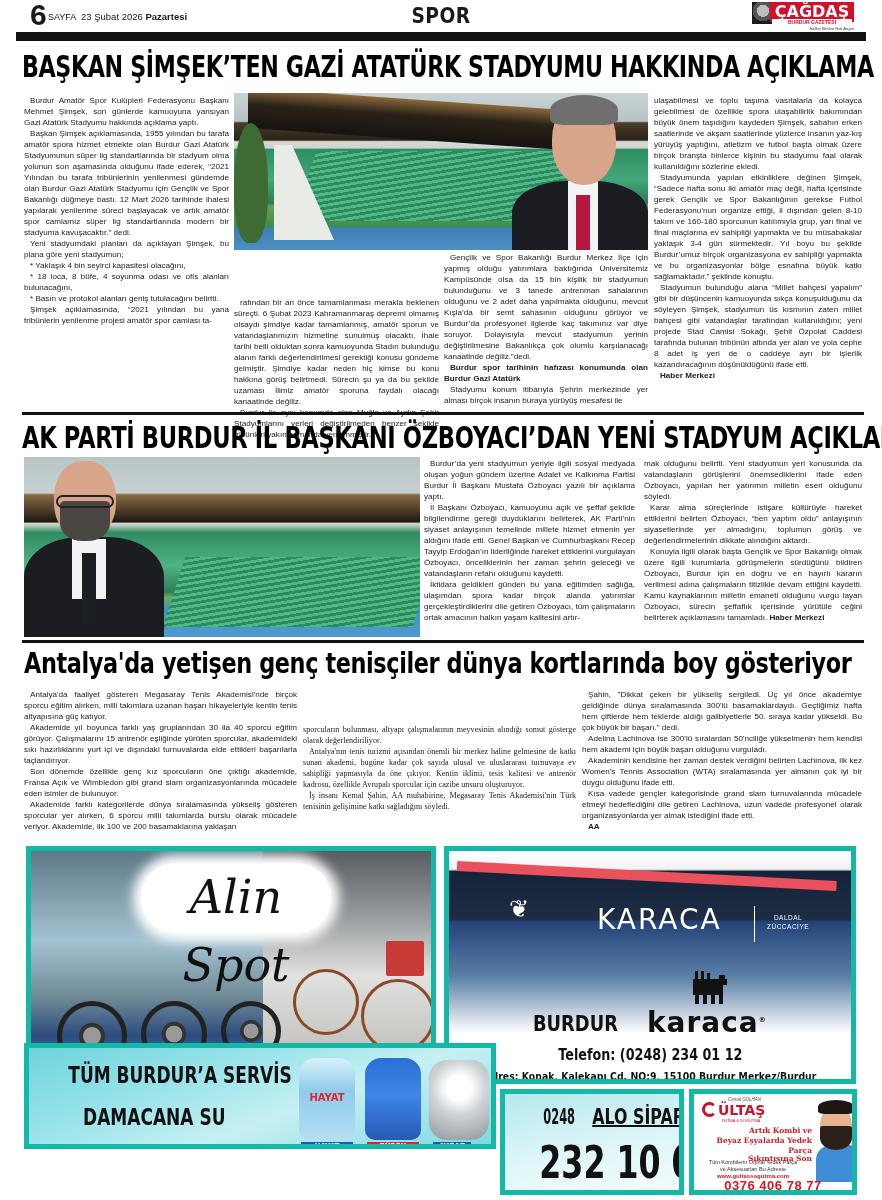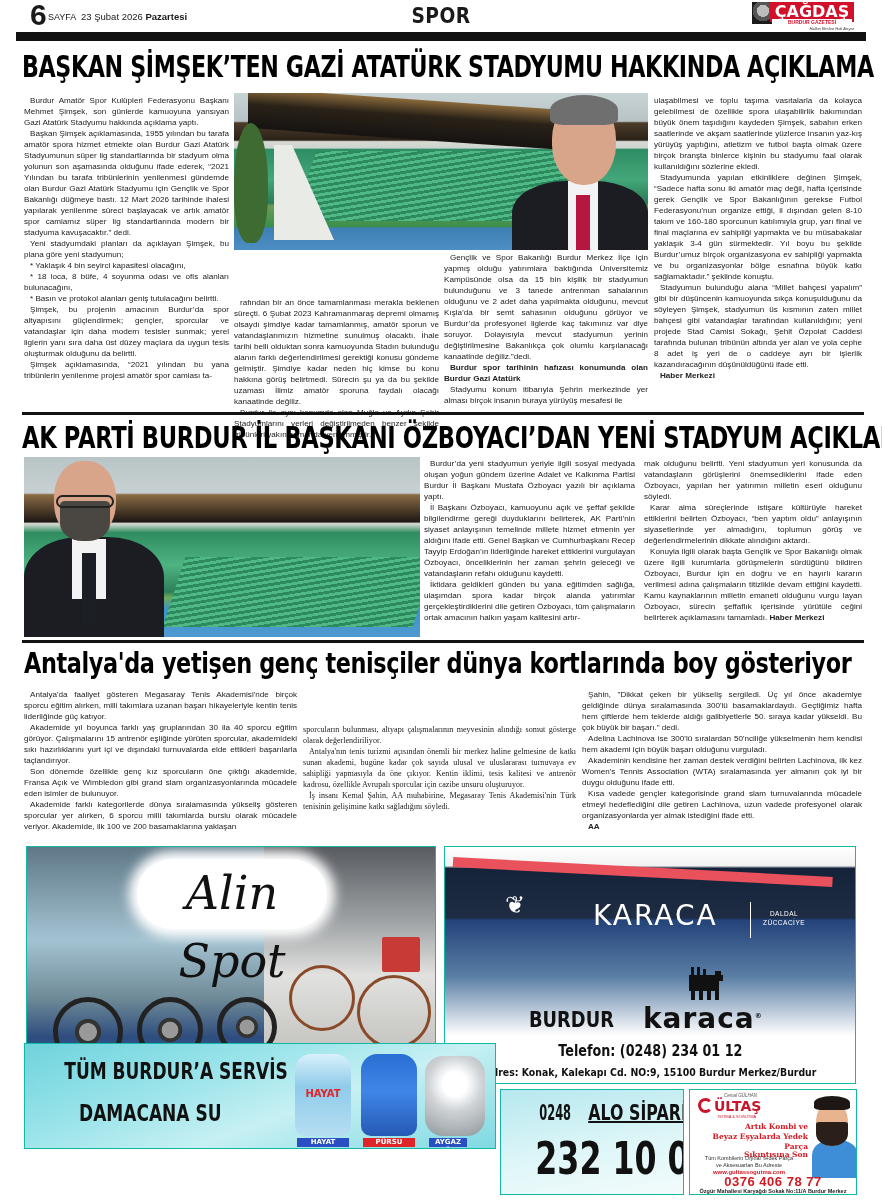--- a/index.html
+++ b/index.html
@@ -40,21 +40,21 @@
   .stadium-seats { position: absolute; background: repeating-linear-gradient(170deg, #2c8a5e 0 3px, #4fb884 3px 6px); }
   .tree { position: absolute; border-radius: 50% 50% 40% 40%; background: #3d6b32; }
   .person { position: absolute; }
   .suit { position: absolute; background: #1c1d22; border-radius: 40% 40% 0 0; }
   .shirt { position: absolute; background: #f3f3f3; }
   .tie { position: absolute; }
   .head { position: absolute; border-radius: 45% 45% 48% 48%; background: #d9a58a; }
   .hair { position: absolute; border-radius: 50% 50% 20% 20%; }
 
   
-  .ad { position: absolute; border: 1px solid #14b8a6; overflow: hidden; }
+  .ad { position: absolute; border: 5px solid #14b8a6; overflow: hidden; }
   .ad-alin-bg-left { position: absolute; left: 0; top: 0; width: 58%; height: 100%; background: linear-gradient(180deg, #5f7887 0%, #a4c3d2 40%, #6f8a97 65%, #2d4c7e 82%, #2c8ad0 100%); }
   .ad-alin-bg-right { position: absolute; left: 58%; top: 0; width: 42%; height: 100%; background: linear-gradient(180deg, #585b60 0%, #9a9ea1 30%, #e1e1df 55%, #b9b8b4 100%); }
   .moto { position: absolute; border-radius: 50%; border: 5px solid #222; background: radial-gradient(circle, #999 0 20%, #333 22% 30%, transparent 32%); }
   .bike-wheel { position: absolute; border-radius: 50%; border: 3px solid #8a4a2a; }
   .basket { position: absolute; background: #c83a36; border-radius: 2px; }
   .alin-logo { position: absolute; left: 110px; top: 12px; width: 190px; height: 70px; background: #fff; border-radius: 40px; box-shadow: 0 0 12px 8px #fff; font-family: "DejaVu Serif", serif; font-style: italic; font-size: 46px; color: #111; text-align: center; line-height: 68px; }
   .alin-addr { position: absolute; left: 0; bottom: 0; width: 100%; height: 30px; background: rgba(255,255,255,0.93); font-family: "DejaVu Sans", sans-serif; font-weight: bold; font-size: 13px; color: #111; text-align: center; line-height: 30px; white-space: nowrap; }
   .alin-addr span { display: inline-block; transform: scaleX(0.8); transform-origin: center; }
 
   .karaca-bg { position: absolute; inset: 0; background: linear-gradient(180deg, #ffffff 0%, #f2f2f2 8%, #14233a 9%, #1e2c44 30%, #24437a 31%, #5a7fa5 55%, #e0e6ee 75%, #ffffff 80%); }
@@ -116,21 +116,20 @@
 
 <h1 class="headline h1">BAŞKAN ŞİMŞEK’TEN GAZİ ATATÜRK STADYUMU HAKKINDA  AÇIKLAMA</h1>
 
 <div class="col" style="left:24px; top:95px; width:205px;">
   <p>Burdur Amatör Spor Kulüpleri Federasyonu Başkanı Mehmet Şimşek, son günlerde kamuoyuna yansıyan Gazi Atatürk Stadyumu hakkında açıklama yaptı.</p>
   <p>Başkan Şimşek açıklamasında, 1955 yılından bu tarafa amatör spora hizmet etmekte olan Burdur Gazi Atatürk Stadyumunun süper lig standartlarında bir stadyum olma yolunun son aşamasında olduğunu ifade ederek, “2021 Yılından bu tarafa tribünlerinin yenilenmesi gündemde olan Burdur Gazi Atatürk Stadyumu için Gençlik ve Spor Bakanlığı düğmeye bastı. 12 Mart 2026 tarihinde ihalesi yapılarak yenilenme süreci başlayacak ve artık amatör spor camiamız süper lig standartlarında modern bir stadyuma kavuşacaktır.” dedi.</p>
   <p>Yeni stadyumdaki planları da açıklayan Şimşek, bu plana göre yeni stadyumun;</p>
   <p>* Yaklaşık 4 bin seyirci kapasitesi olacağını,</p>
   <p>* 18 loca, 8 büfe, 4 soyunma odası ve ofis alanları bulunacağını,</p>
   <p>* Basın ve protokol alanları geniş tutulacağını belirtti.</p>
-  <p>Şimşek, bu projenin amacının Burdur’da spor altyapısını güçlendirmek; gençler, sporcular ve vatandaşlar için daha modern tesisler sunmak; yerel liglerin yanı sıra daha üst düzey maçlara da uygun tesis oluşturmak olduğunu da belirtti.</p>
   <p>Şimşek açıklamasında, “2021 yılından bu yana tribünlerin yenilenme projesi amatör spor camiası ta-</p>
 </div>
 
 <div class="photo" style="left:234px; top:93px; width:414px; height:157px;">
   <div class="stadium-art"></div>
   <div class="stadium-roof" style="left:14px; top:6px; width:320px; height:40px; transform: skewY(4deg);"></div>
   <div class="stadium-seats" style="left:70px; top:58px; width:270px; height:70px; transform: skewX(-20deg);"></div>
   <div class="stadium-wall" style="left:40px; top:52px; width:60px; height:95px; clip-path: polygon(0 0, 30% 0, 100% 100%, 0 100%);"></div>
   <div class="tree" style="left:0; top:30px; width:34px; height:120px;"></div>
   <div class="person" style="left:278px; top:0; width:136px; height:157px;">
@@ -187,21 +186,21 @@
   <p style="text-indent:0">mak olduğunu belirtti. Yeni stadyumun yeri konusunda da vatandaşların görüşlerini önemsediklerini ifade eden Özboyacı, yapılan her yatırımın milletin eseri olduğunu söyledi.</p>
   <p>Karar alma süreçlerinde istişare kültürüyle hareket ettiklerini belirten Özboyacı, “ben yaptım oldu” anlayışının siyasetlerinde yer almadığını, toplumun görüş ve değerlendirmelerinin dikkate alındığını aktardı.</p>
   <p><span>Konuyla ilgili olarak başta Gençlik ve Spor Bakanlığı olmak üzere ilgili kurumlarla görüşmelerin sürdüğünü bildiren Özboyacı, Burdur için en doğru ve en hayırlı kararın verilmesi adına çalışmaların titizlikle devam ettiğini kaydetti. Kamu kaynaklarının milletin emaneti olduğunu vurgu layan Özboyacı, sürecin şeffaflık içerisinde yürütüle ceğini belirterek açıklamasını tamamladı.</span> <b>Haber Merkezi</b></p>
 </div>
 
 <div class="rule" style="left:22px; top:640px; width:842px; height:3px;"></div>
 
 <h1 class="headline h3">Antalya'da yetişen genç tenisçiler dünya kortlarında boy gösteriyor</h1>
 
 <div class="col" style="left:24px; top:689px; width:273px;">
-  <p>Antalya'da faaliyet gösteren Megasaray Tenis Akademisi'nde birçok sporcu eğitim alırken, milli takımlara uzanan başarı hikayeleriyle kentin tenis liderliğinde güç katıyor.</p>
+  <p>Antalya'da faaliyet gösteren Megasaray Tenis Akademisi'nde birçok sporcu eğitim alırken, milli takımlara uzanan başarı hikayeleriyle kentin tenis altyapısına güç katıyor.</p>
   <p>Akademide yıl boyunca farklı yaş gruplarından 30 ila 40 sporcu eğitim görüyor. Çalışmalarını 15 antrenör eşliğinde yürüten sporcular, akademideki sıkı hazırlıklarını yurt içi ve dışındaki turnuvalarda elde ettikleri başarılarla taçlandırıyor.</p>
   <p>Son dönemde özellikle genç kız sporcuların öne çıktığı akademide, Fransa Açık ve Wimbledon gibi grand slam organizasyonlarında mücadele eden isimler de bulunuyor.</p>
   <p>Akademide farklı kategorilerde dünya sıralamasında yükseliş gösteren sporcular yer alırken, 6 sporcu milli takımlarda burslu olarak mücadele veriyor. Akademide, ilk 100 ve 200 basamaklarına yaklaşan</p>
 </div>
 
 <div class="col" style="left:303px; top:724px; width:273px;font-family:Liberation Serif, serif;">
   <p style="text-indent:0">sporcuların bulunması, altyapı çalışmalarının meyvesinin alındığı somut gösterge olarak değerlendiriliyor.</p>
   <p>Antalya'nın tenis turizmi açısından önemli bir merkez haline gelmesine de katkı sunan akademi, bugüne kadar çok sayıda ulusal ve uluslararası turnuvaya ev sahipliği yapmasıyla da öne çıkıyor. Kentin iklimi, tesis kalitesi ve antrenör kadrosu, özellikle Avrupalı sporcular için cazibe unsuru oluşturuyor.</p>
   <p>İş insanı Kemal Şahin, AA muhabirine, Megasaray Tenis Akademisi'nin Türk tenisinin gelişimine katkı sağladığını söyledi.</p>
 </div>

